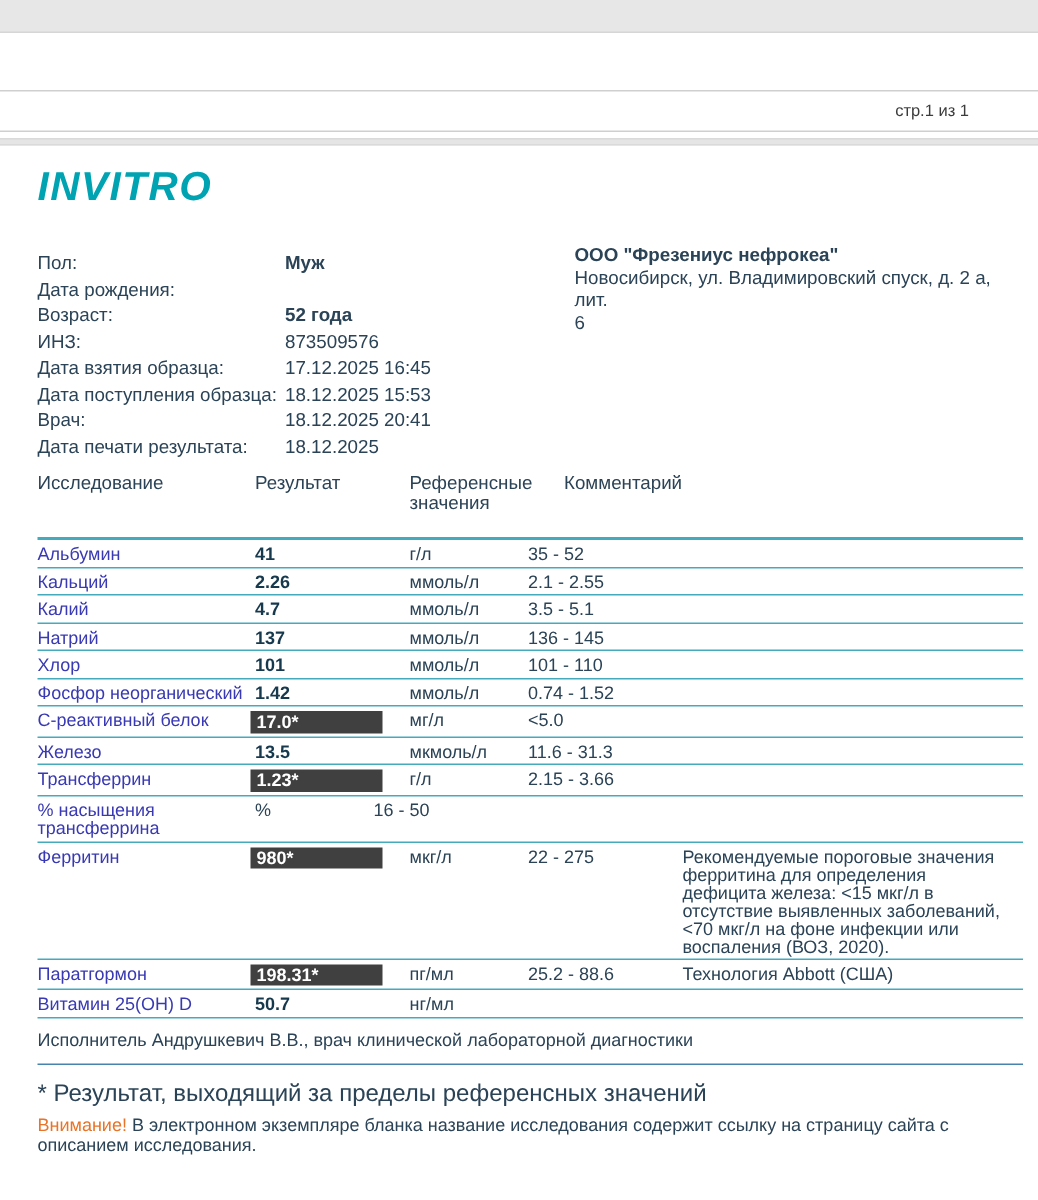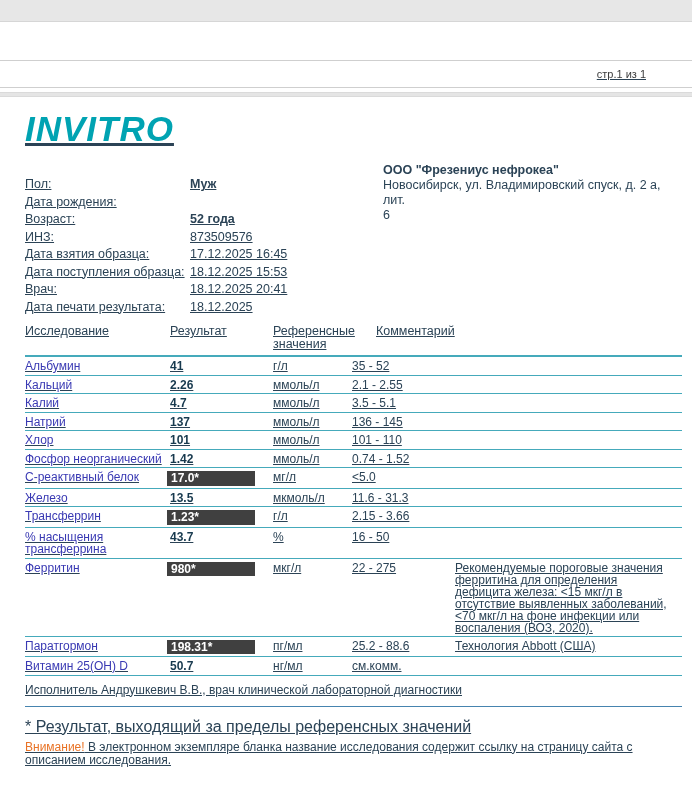--- a/index.html
+++ b/index.html
@@ -1,52 +1,52 @@
 <!DOCTYPE html>
 <html><head>
 <meta charset="utf-8">
 <style>
   * { margin:0; padding:0; box-sizing:border-box; }
   html,body { width:692px; height:800px; overflow:hidden; background:#fff;
     font-family:"Liberation Sans", sans-serif; }
-  .root { position:relative; width:692px; height:724px; background:#fff; color:#2b4356;text-decoration:underline; }
+  .root { position:relative; width:692px; height:724px; background:#fff; color:#2b4356; }
 
   
   .toolbar { height:22px; background:#e7e7e7; border-bottom:1px solid #d6d6d6; }
   .gap-white { height:38px; background:#fff; }
   .pagebar { height:28px; border-top:1px solid #cfcfcf; border-bottom:1px solid #cfcfcf;
     display:flex; align-items:center; justify-content:flex-end; padding-right:46px;
     font-size:11px; color:#3c3c3c; background:#fff; }
   .page-sep { height:4px; background:#fff; }
   .page-band { height:5px; background:#e5e5e5; border-top:1px solid #dadada; border-bottom:1px solid #dadada; }
 
   
   .doc { position:relative; padding:0 10px 0 25px; }
-  .logo { margin-top:12px; font-size:35px; font-weight:800; font-style:italic;
+  .logo { margin-top:12px; font-size:27px; font-weight:800; font-style:italic;
     color:#00a3b2; letter-spacing:1px; }
 
   .org { position:absolute; left:383px; top:54px; width:292px; font-size:12.5px; line-height:15px; }
   .org .org-name { font-weight:700; }
 
   .info { margin-top:27px; font-size:12.5px; }
   .info-row { display:flex; line-height:17.5px; }
   .info-label { width:165px; }
   .info-value { }
   .info-value.b { font-weight:700; }
 
   .table { margin-top:5px; width:657px; font-size:12px; }
   .trow { display:flex; border-bottom:1.5px solid #45aabb; }
   .thead { border-bottom:2px solid #45aabb; }
   .c { padding:3px 6px 2px 0; line-height:12.5px; }
   .cn { width:145px; }
   .cr { width:103px; }
   .cu { width:79px; }
   .cf { width:103px; }
   .cc { width:227px; white-space:pre-line; line-height:12px; }
-  .thead .c { font-size:12.5px; line-height:13px; padding-top:4px; padding-bottom:4px; }
+  .thead .c { font-size:12.5px; line-height:13px; padding-top:4px; padding-bottom:16px; }
   .test-name { color:#3939b3; cursor:pointer; }
   .res { font-weight:700; color:#17394e; }
   .res.red { display:inline-block; width:88px; background:#404040; color:#fff;
     padding:1px 4px; margin-left:-3px; }
 
   .executor { margin-top:7px; font-size:12px; }
   .blue-hr { margin-top:9px; width:657px; border-bottom:1.5px solid #4684af; }
   .star-note { margin-top:11px; font-size:16px; }
   .attention { margin-top:5px; font-size:12px; line-height:13.5px; width:660px; }
   .orange { color:#e97326; }
@@ -173,21 +173,20 @@
       </div>
       <div class="trow">
         <div class="c cn"><span class="test-name">Трансферрин</span></div>
         <div class="c cr"><span class="res red">1.23*</span></div>
         <div class="c cu">г/л</div>
         <div class="c cf">2.15 - 3.66</div>
         <div class="c cc"></div>
       </div>
       <div class="trow">
         <div class="c cn"><span class="test-name">% насыщения трансферрина</span></div>
-        <div class="c cr"><span class="res">43.7</span></div>
         <div class="c cu">%</div>
         <div class="c cf">16 - 50</div>
         <div class="c cc"></div>
       </div>
       <div class="trow">
         <div class="c cn"><span class="test-name">Ферритин</span></div>
         <div class="c cr"><span class="res red">980*</span></div>
         <div class="c cu">мкг/л</div>
         <div class="c cf">22 - 275</div>
         <div class="c cc">Рекомендуемые пороговые значения ферритина для определения дефицита железа: &lt;15 мкг/л в отсутствие выявленных заболеваний, &lt;70 мкг/л на фоне инфекции или воспаления (ВОЗ, 2020).</div>
@@ -196,21 +195,20 @@
         <div class="c cn"><span class="test-name">Паратгормон</span></div>
         <div class="c cr"><span class="res red">198.31*</span></div>
         <div class="c cu">пг/мл</div>
         <div class="c cf">25.2 - 88.6</div>
         <div class="c cc">Технология Abbott (США)</div>
       </div>
       <div class="trow">
         <div class="c cn"><span class="test-name">Витамин 25(ОН) D</span></div>
         <div class="c cr"><span class="res">50.7</span></div>
         <div class="c cu">нг/мл</div>
-        <div class="c cf">см.комм.</div>
       </div>
     </div>
 
     <div class="executor">Исполнитель Андрушкевич В.В., врач клинической лабораторной диагностики</div>
     <div class="blue-hr"></div>
     <div class="star-note">* Результат, выходящий за пределы референсных значений</div>
     <div class="attention"><span class="orange">Внимание!</span><span> В электронном экземпляре бланка название исследования содержит ссылку на страницу сайта с описанием исследования. </span></div>
 
   </div>
 </div>

